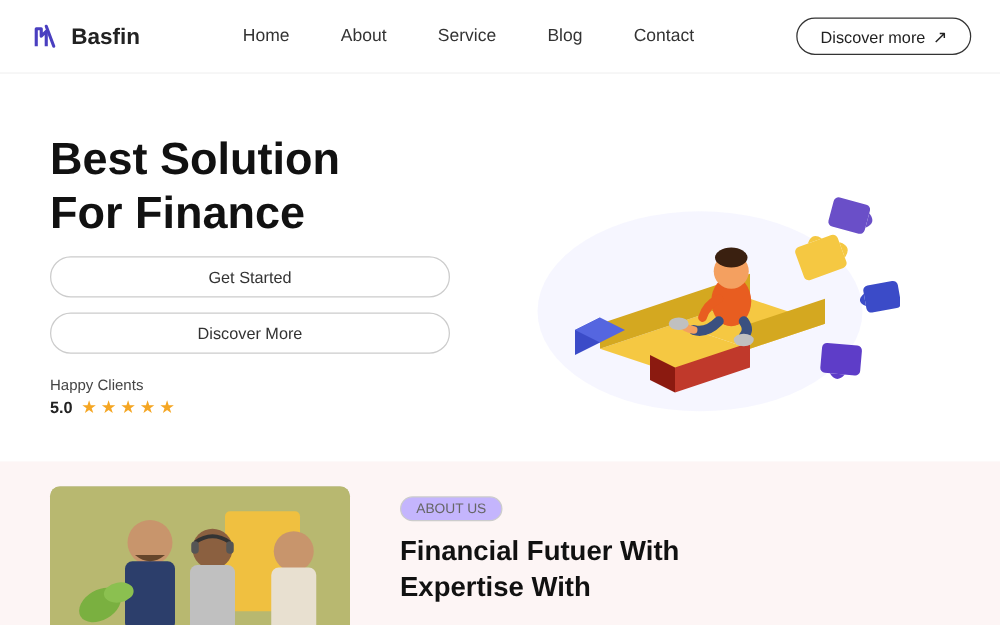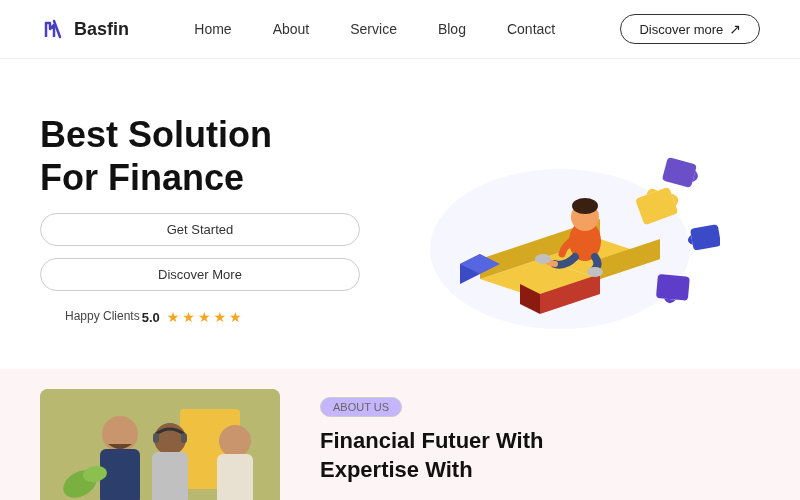--- a/index.html
+++ b/index.html
@@ -3,21 +3,21 @@
   <meta charset="utf-8">
   <style>
     * { margin: 0; padding: 0; box-sizing: border-box; }
     body { font-family: 'Segoe UI', Arial, sans-serif; width: 800px; height: 500px; overflow: hidden; background: #fff; }
 
     
     .navbar {
       display: flex;
       align-items: center;
       justify-content: space-between;
-      padding: 14px 40px;
+      padding: 14px 23px;
       background: #fff;
       border-bottom: 1px solid #f0f0f0;
     }
     .logo {
       display: flex;
       align-items: center;
       gap: 6px;
       font-weight: 700;
       font-size: 18px;
       color: #222;
@@ -99,23 +99,22 @@
       background: #fff;
       border: 1.5px solid #ccc;
       border-radius: 20px;
       padding: 8px 20px;
       font-size: 13px;
       cursor: pointer;
       color: #333;
     }
     .happy-clients {
       display: flex;
-      flex-direction: row;
+      flex-direction: column;
       gap: 2px;
-      margin-left: 25px;
     }
     .happy-clients-label {
       font-size: 12px;
       color: #444;
     }
     .stars-row {
       display: flex;
       align-items: center;
       gap: 3px;
     }

